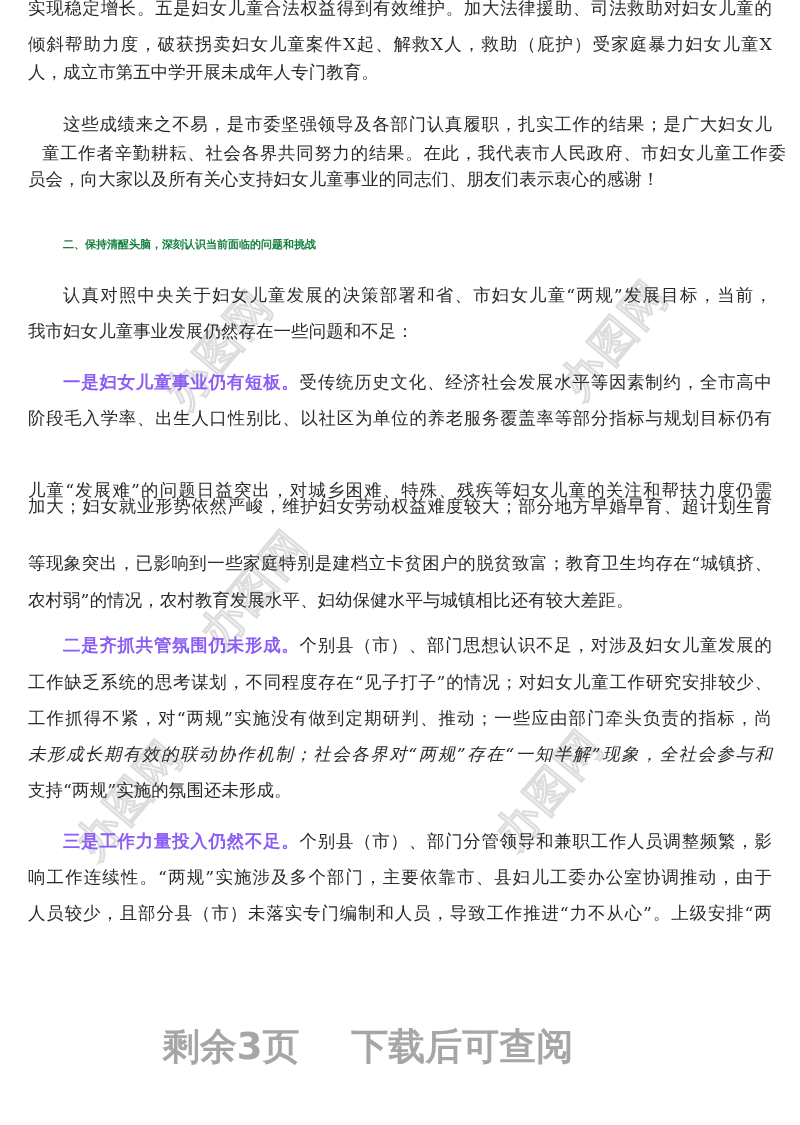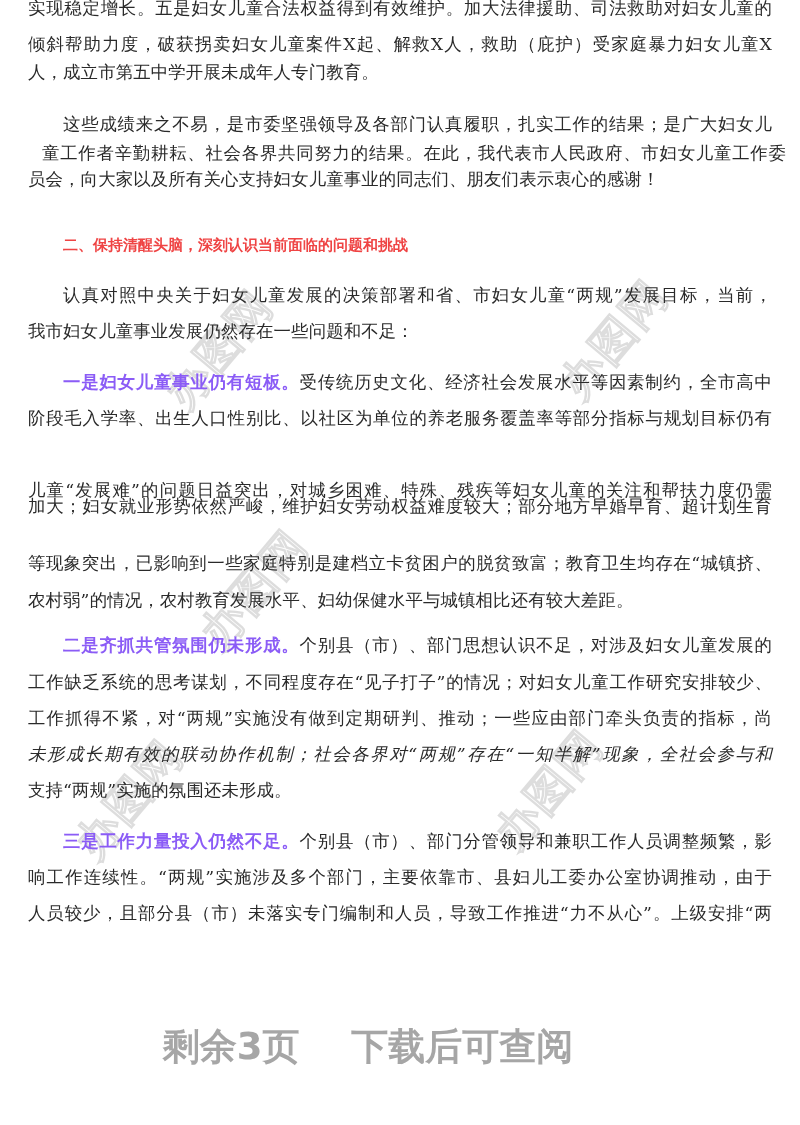--- a/index.html
+++ b/index.html
@@ -41,24 +41,24 @@
     left: 63px;
     width: 709px;
   }
   .line .lead {
     font-weight: bold;
     color: #8b5cf6;
   }
   .heading {
     position: absolute;
     left: 63px;
-    font-size: 15px;
+    font-size: 11px;
     line-height: 22px;
     font-weight: bold;
-    color: #ef4444;
+    color: #15803d;
     white-space: nowrap;
   }
   .watermark {
     position: absolute;
     font-family: "DejaVu Sans", "Liberation Sans", sans-serif;
     font-size: 44px;
     font-weight: bold;
     color: transparent;
     -webkit-text-stroke: 1px rgba(180,180,180,0.45);
     transform: rotate(-50deg);

